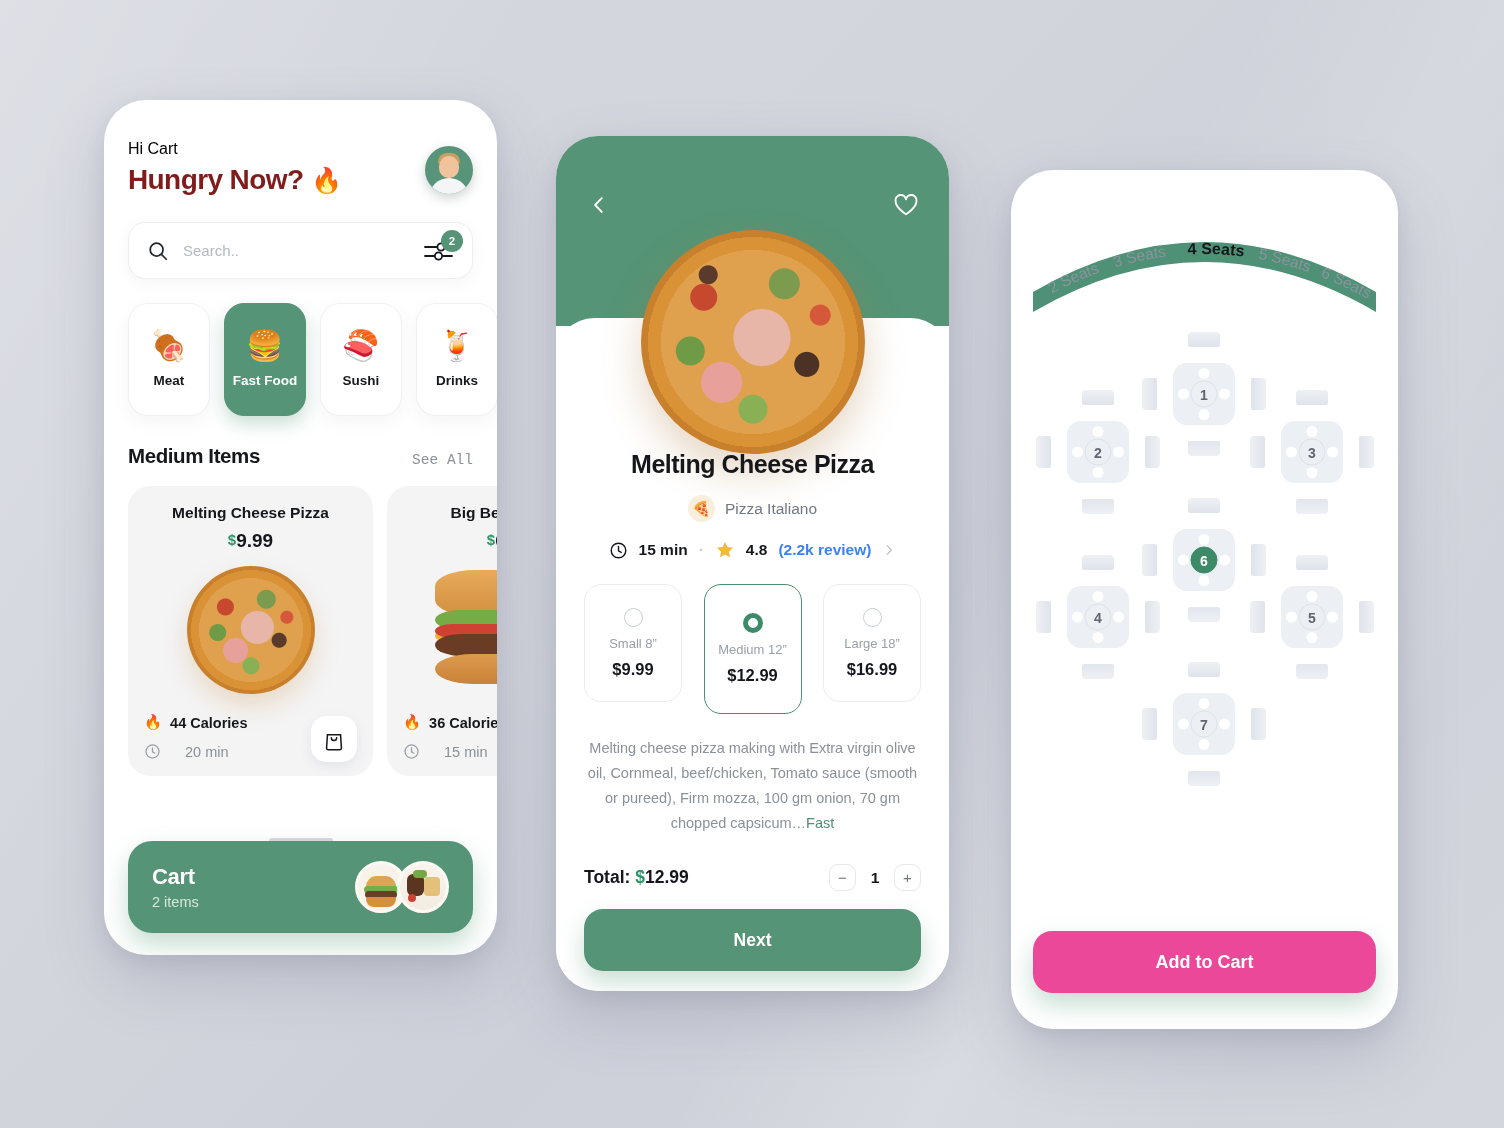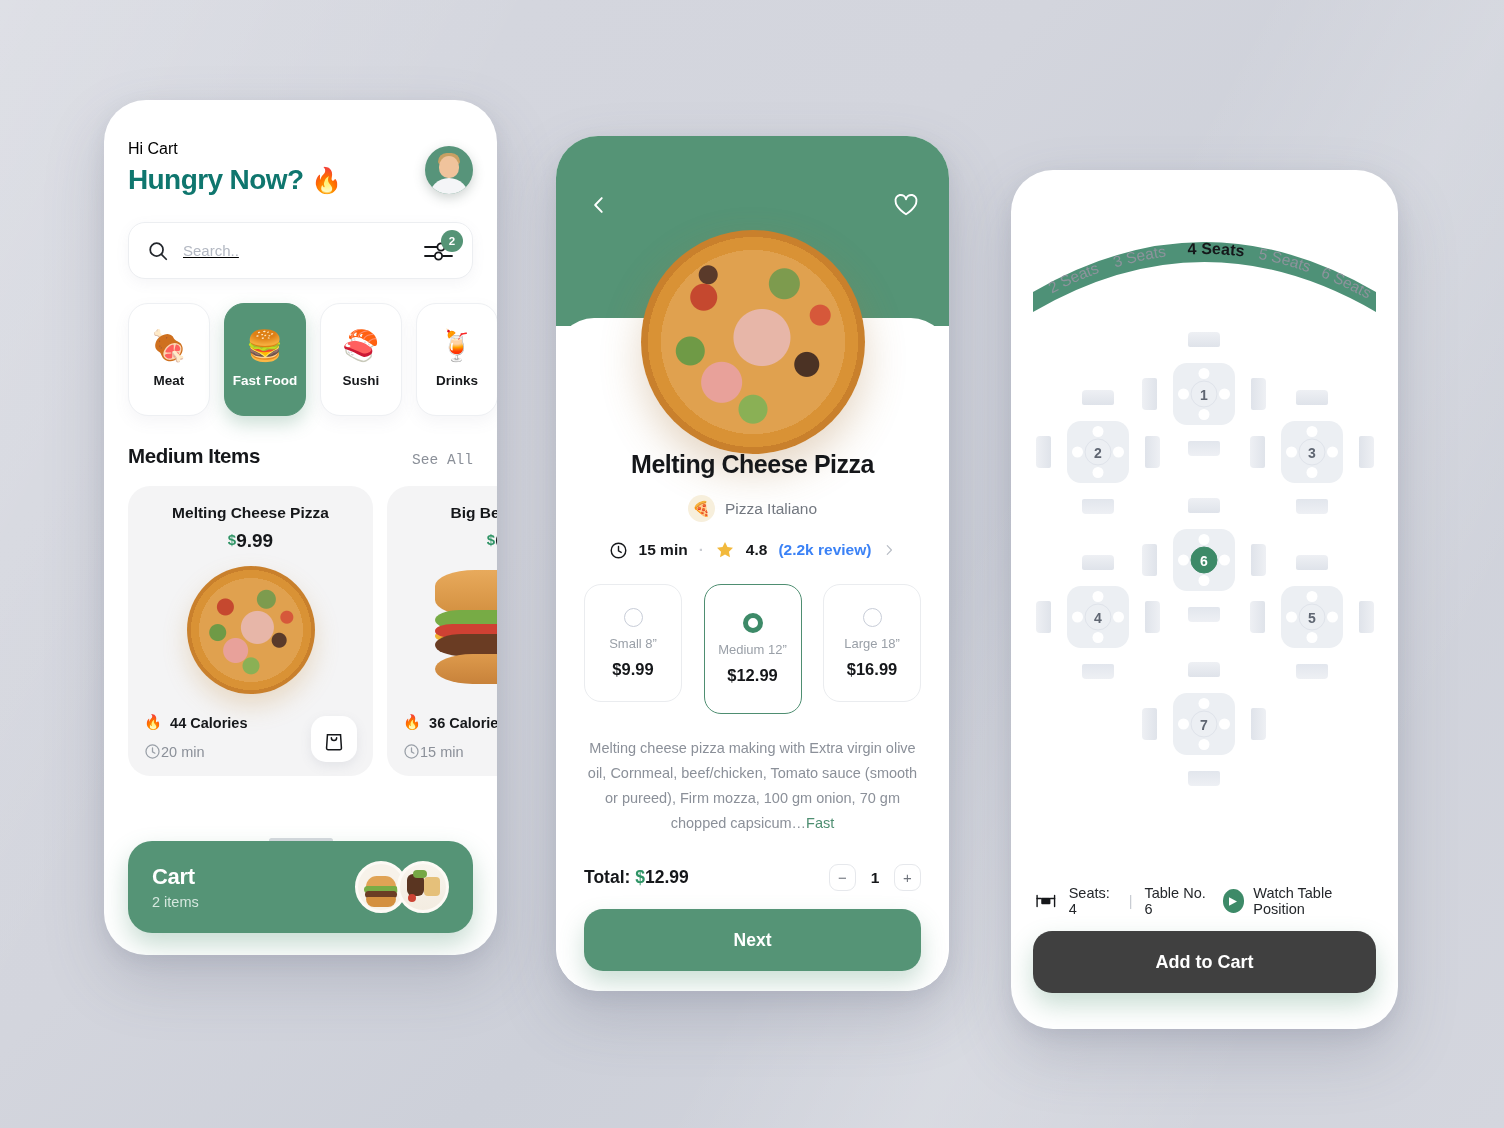--- a/index.html
+++ b/index.html
@@ -25,37 +25,36 @@
     border-radius:42px;
     overflow:hidden;
     box-shadow: 0 26px 60px rgba(90,96,120,0.22), 0 6px 18px rgba(90,96,120,0.12);
   }
   #phone1{ left:104px; top:100px; width:393px; height:855px; }
   #phone2{ left:556px; top:136px; width:393px; height:855px; }
   #phone3{ left:1011px; top:170px; width:387px; height:859px; }
 
   
   .p1-pad{ padding:40px 24px 0 24px; }
-  .headline{ font-size:28px; font-weight:700; color:#0f766e; letter-spacing:-.6px; margin-top:6px; display:flex; align-items:center; gap:8px;}
+  .headline{ font-size:28px; font-weight:700; color:#7f1d1d; letter-spacing:-.6px; margin-top:6px; display:flex; align-items:center; gap:8px;}
   .headline .emoji{ font-size:25px; }
   .avatar{
     position:absolute; right:24px; top:46px;
     width:48px; height:48px; border-radius:50%;
     background:#57947a; overflow:hidden;
     box-shadow:0 4px 12px rgba(60,80,70,.25);
   }
   .avatar .head{ position:absolute; left:50%; top:10px; transform:translateX(-50%); width:20px;height:22px;border-radius:50% 50% 46% 46%; background:#f0c39c;}
   .avatar .hair{ position:absolute; left:50%; top:7px; transform:translateX(-50%); width:22px;height:11px;border-radius:11px 11px 3px 3px; background:#c9a063;}
   .avatar .body{ position:absolute; left:50%; bottom:-4px; transform:translateX(-50%); width:40px;height:20px;border-radius:20px 20px 0 0; background:#f4f5f7;}
 
   .searchbar{
     margin-top:26px; height:57px; border:1px solid #eceef1; border-radius:17px;
     display:flex; align-items:center; padding:0 18px; gap:14px; background:#fff;
     box-shadow:0 4px 14px rgba(110,118,140,.07);
-    text-decoration:underline;
   }
   .search-ph{ font-size:15px; color:#b3b8c2; flex:1; }
   .filter-wrap{ position:relative; width:30px; height:22px; }
   .badge{
     position:absolute; right:-9px; top:-10px; width:22px;height:22px;border-radius:50%;
     background:#559476; color:#fff; font-size:11.5px; font-weight:700;
     display:flex;align-items:center;justify-content:center;
   }
 
   .cats{ margin-top:24px; display:flex; gap:14px; }
@@ -100,21 +99,21 @@
   .burger-img{ width:150px;height:120px; position:relative; }
   .burger-img i{ position:absolute; left:0; right:0; display:block; border-radius:40px/16px; }
   .bun-top{ top:0; height:46px; background:linear-gradient(180deg,#e8aa5c,#d28f3f); border-radius:75px 75px 10px 10px;}
   .lettuce{ top:40px; height:20px; background:#77ab45; border-radius:30px/10px;}
   .tomato{ top:54px; height:14px; background:#cf4133; border-radius:26px/8px;}
   .patty{ top:64px; height:22px; background:#6a3c23; border-radius:30px/9px;}
   .cheese{ top:60px; height:12px; background:#efb232; border-radius:20px/6px;}
   .bun-bot{ top:84px; height:30px; background:linear-gradient(180deg,#dd9a4c,#c8823a); border-radius:10px 10px 60px 60px;}
 
   .meta-row{ display:flex; align-items:center; gap:8px; font-size:14.5px; font-weight:700; color:#16181b; }
-  .meta-row2{ display:flex; align-items:center; gap:0; font-size:14.5px; color:#8b9099; margin-top:12px; }
+  .meta-row2{ display:flex; align-items:center; gap:24px; font-size:14.5px; color:#8b9099; margin-top:12px; }
   .bagbtn{
     position:absolute; right:16px; bottom:14px; width:46px;height:46px;border-radius:15px;
     background:#fff; display:flex;align-items:center;justify-content:center;
     box-shadow:0 4px 12px rgba(110,118,140,.12);
   }
 
   .cart{
     position:absolute; left:24px; right:24px; bottom:22px; height:92px;
     background:#559476; border-radius:24px; display:flex; align-items:center;
     padding:0 24px; justify-content:space-between;
@@ -212,21 +211,21 @@
 
   .p3-info{
     position:absolute; left:24px; right:24px; bottom:112px;
     display:flex; align-items:center; gap:12px; font-size:14.5px; color:#24272b;
   }
   .p3-info .divider{ color:#c6cad1; }
   .watch{ display:flex; align-items:center; gap:9px; margin-left:auto; }
   .playbtn{ width:24px;height:24px;border-radius:50%; background:#3d8a68; display:flex;align-items:center;justify-content:center; }
   .addcart{
     position:absolute; left:22px; right:22px; bottom:36px; height:62px; border-radius:19px;
-    background:#404040; display:flex;align-items:center;justify-content:center;
+    background:#ec4899; display:flex;align-items:center;justify-content:center;
     color:#fff; font-size:18px; font-weight:700;
     box-shadow:0 12px 26px rgba(85,148,118,.32);
   }
 </style>
 </head>
 <body>
 
 <div class="bg-streak"></div>
 
 <div class="phone" id="phone1">
@@ -551,33 +550,15 @@
         <span class="rt"></span>
       <span class="plate"></span>
       <span class="dot d-t"></span>
         <span class="dot d-b"></span>
         <span class="dot d-l"></span>
         <span class="dot d-r"></span>
       <span class="num">7</span>
     </div>
   </div>
 
-  <div class="p3-info">
-    <svg width="24" height="18" viewBox="0 0 26 20" fill="none" stroke="#15171a" stroke-width="1.7">
-      <rect x="7.5" y="6" width="11" height="8" rx="1.2" fill="#15171a" stroke="none"></rect>
-      <path d="M2.5 3.5v13M23.5 3.5v13" stroke-linecap="round"></path>
-      <path d="M2.5 7h5M18.5 7h5" stroke-linecap="round"></path>
-    </svg>
-    <span>Seats: 4</span>
-    <span class="divider">|</span>
-    <span>Table No. 6</span>
-    <span class="watch">
-      <span class="playbtn">
-        <svg width="10" height="11" viewBox="0 0 10 11" fill="#ffffff">
-            <path d="M1 1.2 9 5.5 1 9.8z"></path>
-          </svg>
-      </span>
-      <span>Watch Table Position</span>
-    </span>
-  </div>
 
   <div class="addcart">Add to Cart</div>
 </div>
 
 </body></html>

